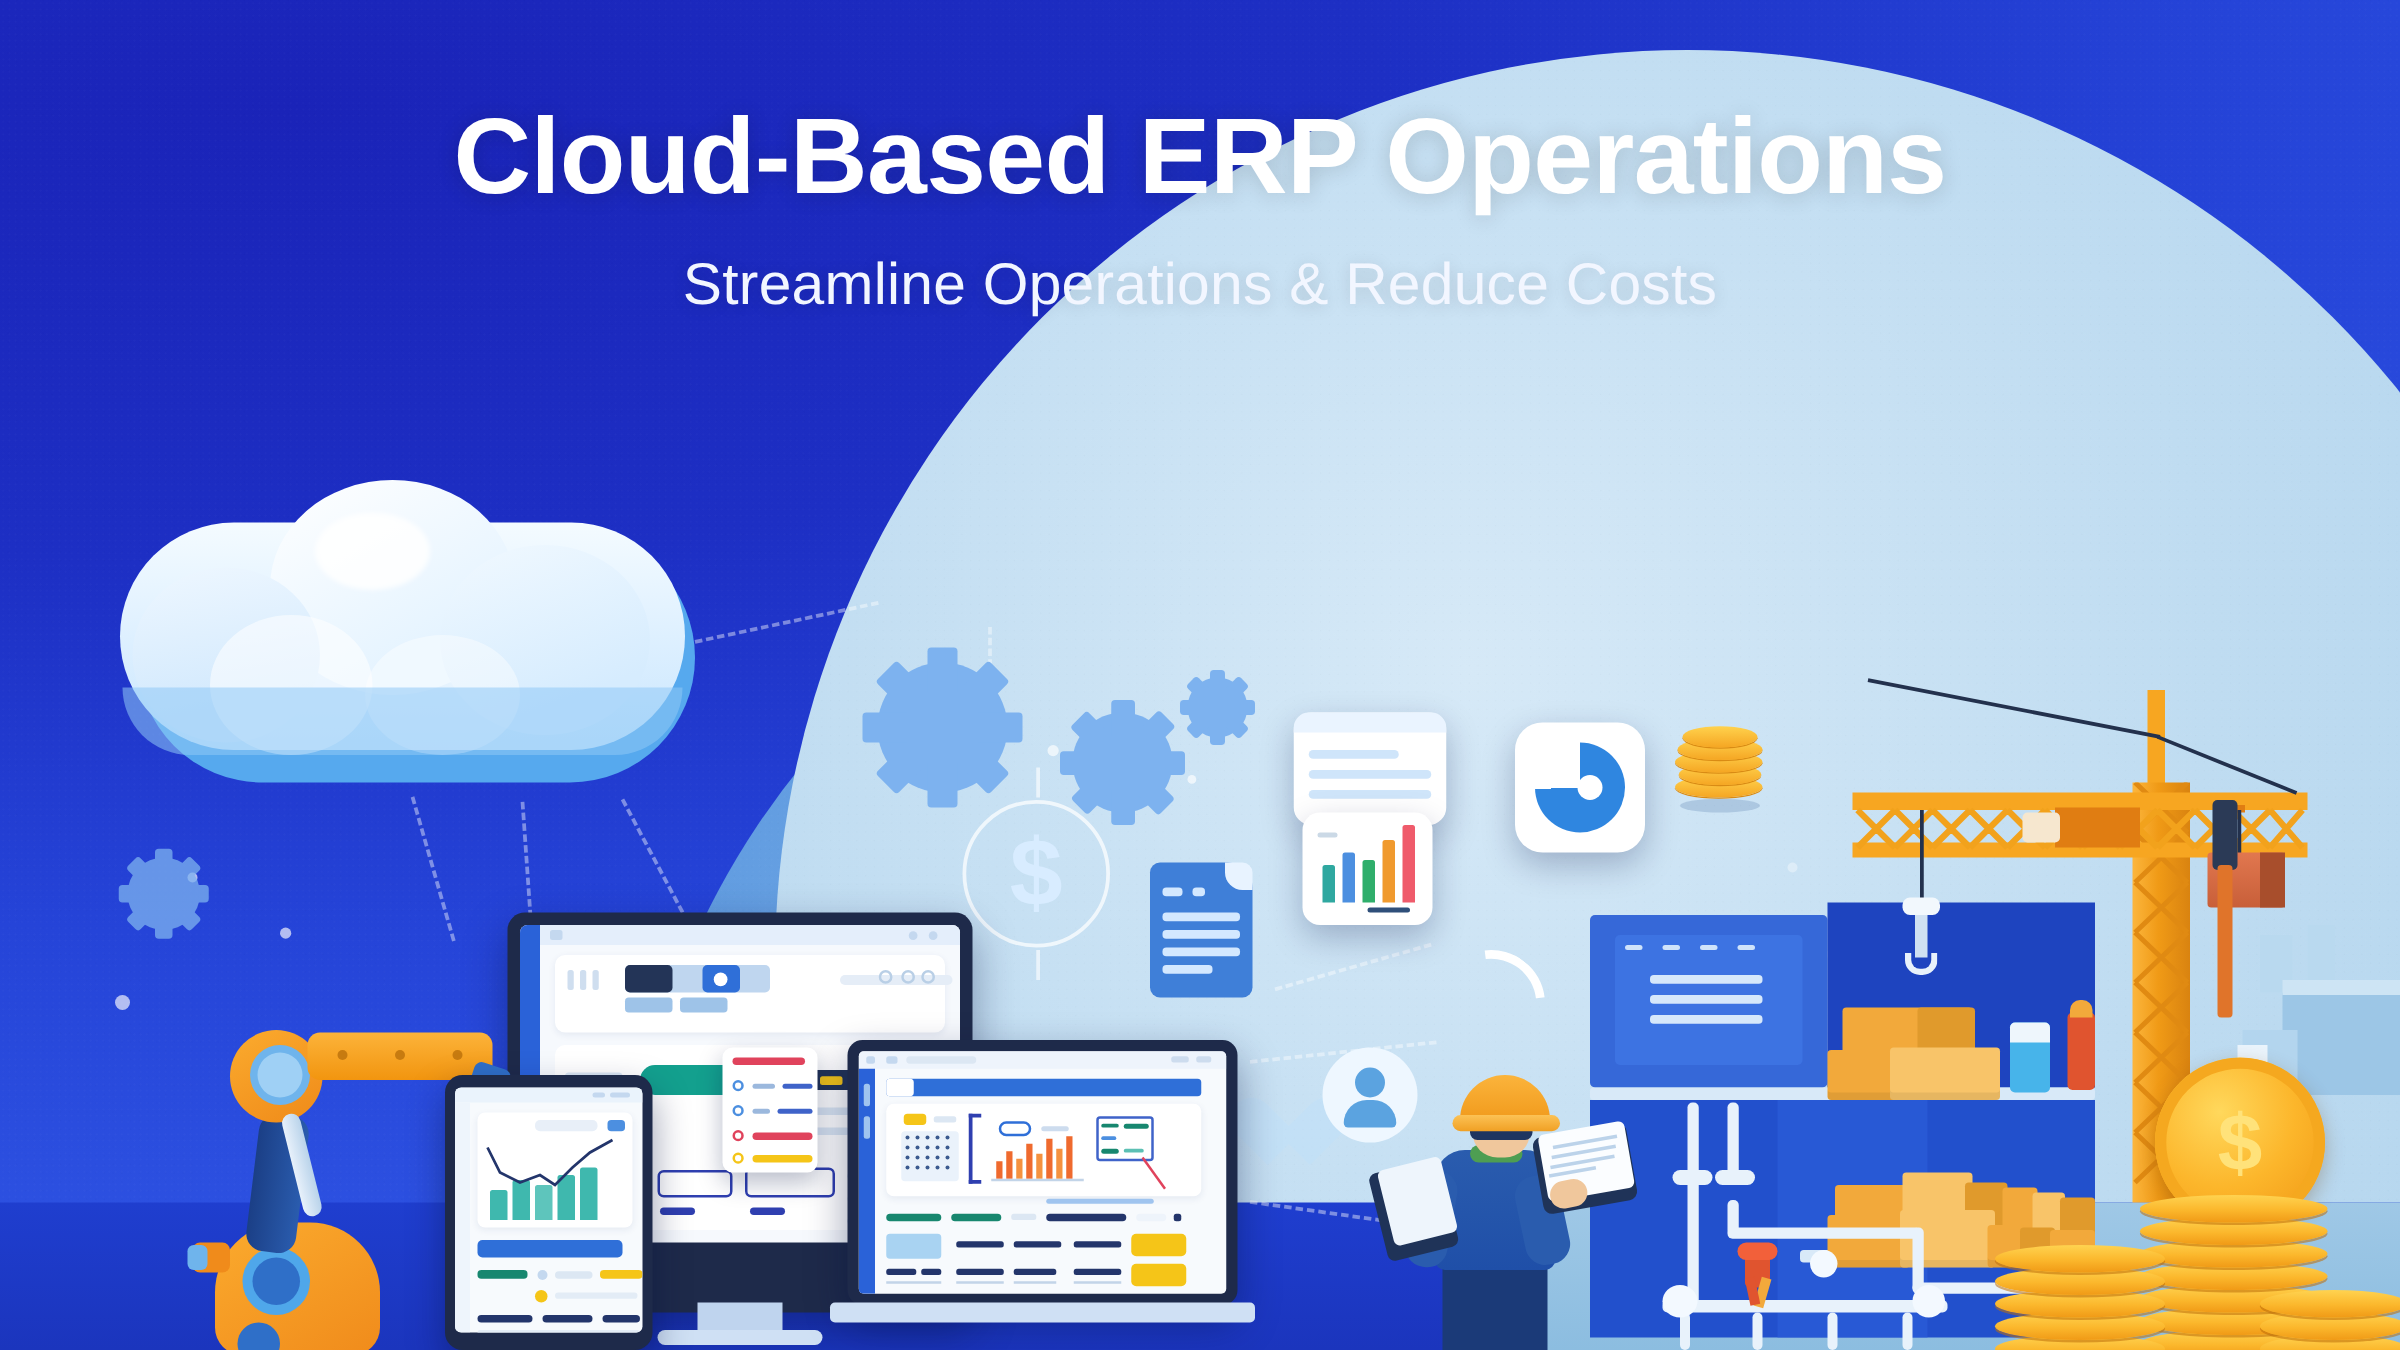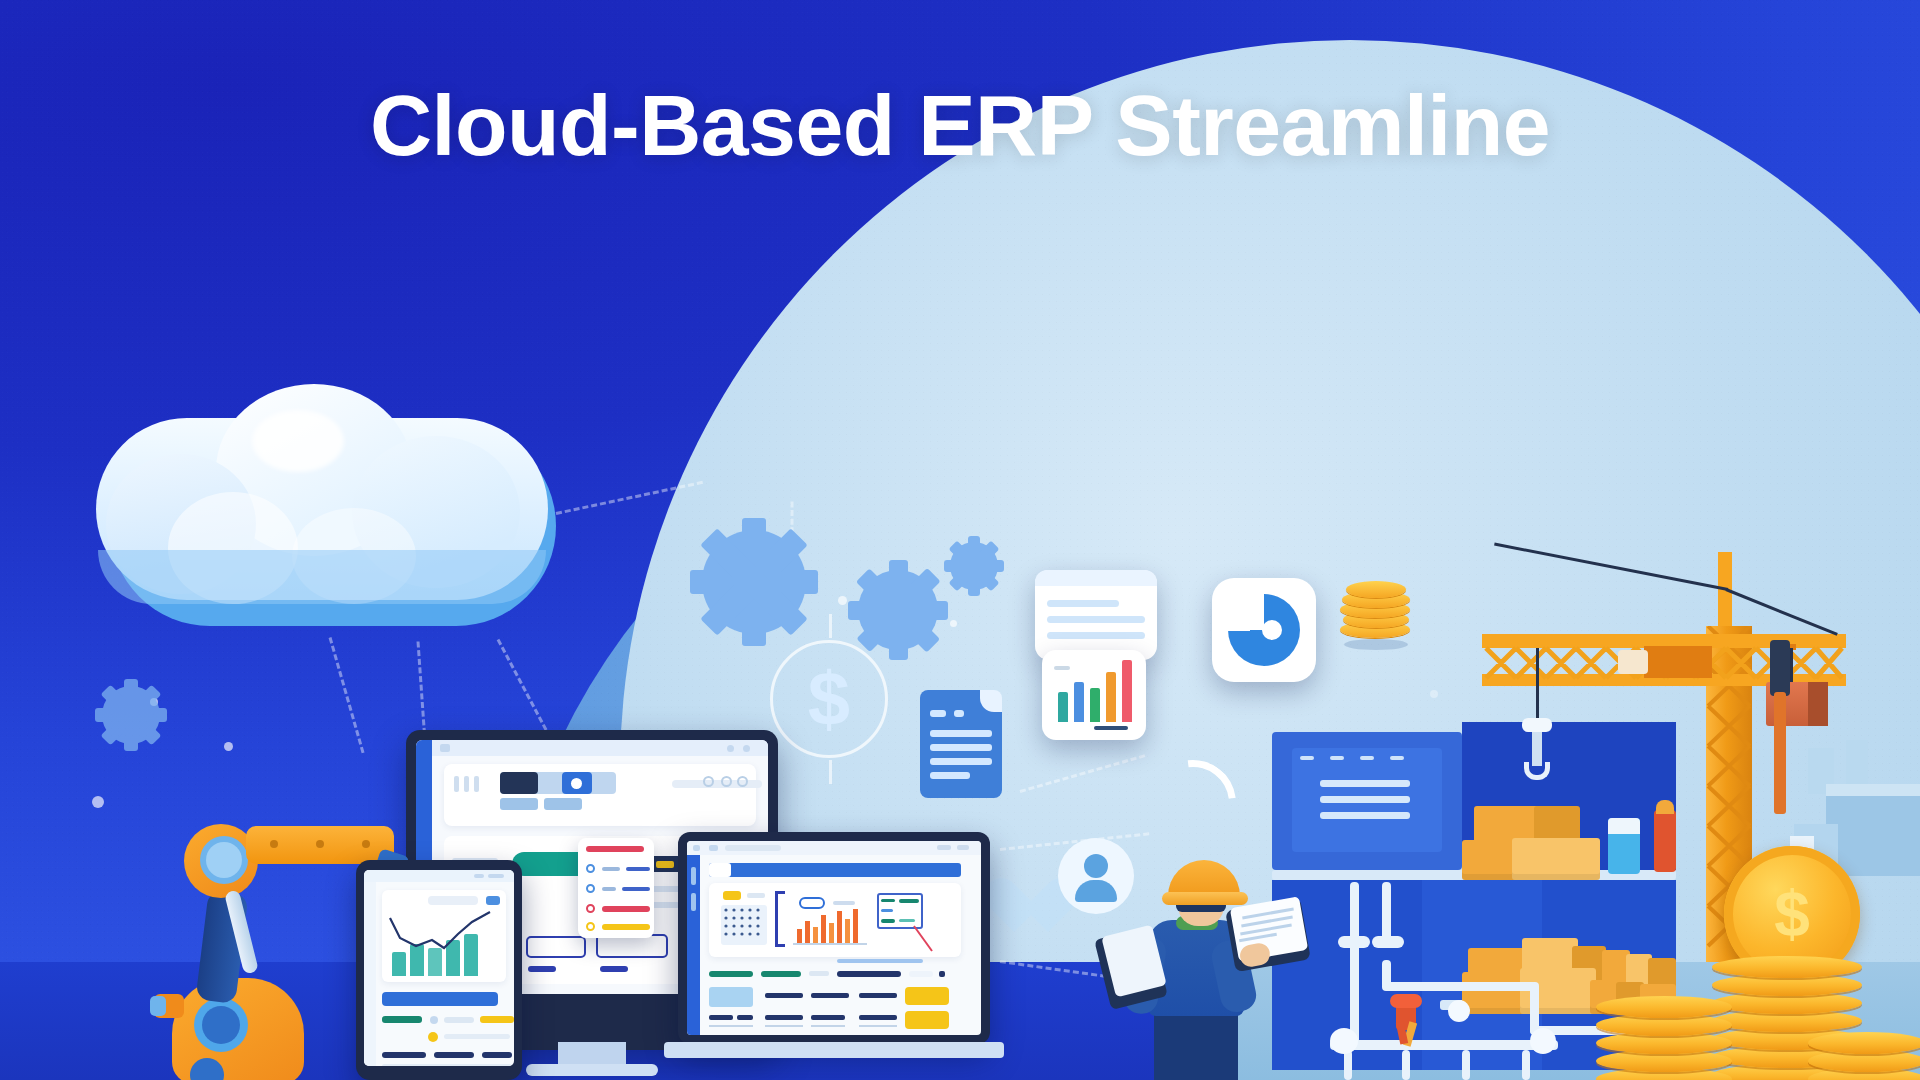--- a/index.html
+++ b/index.html
@@ -279,21 +279,22 @@
 
   <div class="bg-grad"></div>
   <div class="arc-mid2"></div>
   <div class="arc-mid"></div>
   <div class="arc-light"></div>
   <div class="bg-noise"></div>
   <div class="floor"></div>
   <div class="floor-r"></div>
 
   <div class="headline">
-    <div class="h-line">Cloud-Based ERP Streamline</div>
+    <div class="h-line">Cloud-Based ERP Operations</div>
+    <div class="sub">Streamline Operations &amp; Reduce Costs</div>
   </div>
 
   <div class="abs" style="left:0;top:0;right:0;bottom:0;z-index:18;">
     <div class="dash" style="left:556px;top:512px;width:150px;transform:rotate(-12deg);"></div>
     <div class="dash" style="left:330px;top:636px;width:120px;transform:rotate(74deg);"></div>
     <div class="dash" style="left:418px;top:640px;width:110px;transform:rotate(86deg);"></div>
     <div class="dash" style="left:498px;top:638px;width:120px;transform:rotate(62deg);"></div>
     <div class="dash" style="left:792px;top:500px;width:92px;transform:rotate(90deg);"></div>
     <div class="dash" style="left:1000px;top:848px;width:150px;transform:rotate(-6deg);"></div>
     <div class="dash" style="left:1000px;top:960px;width:190px;transform:rotate(8deg);"></div>

